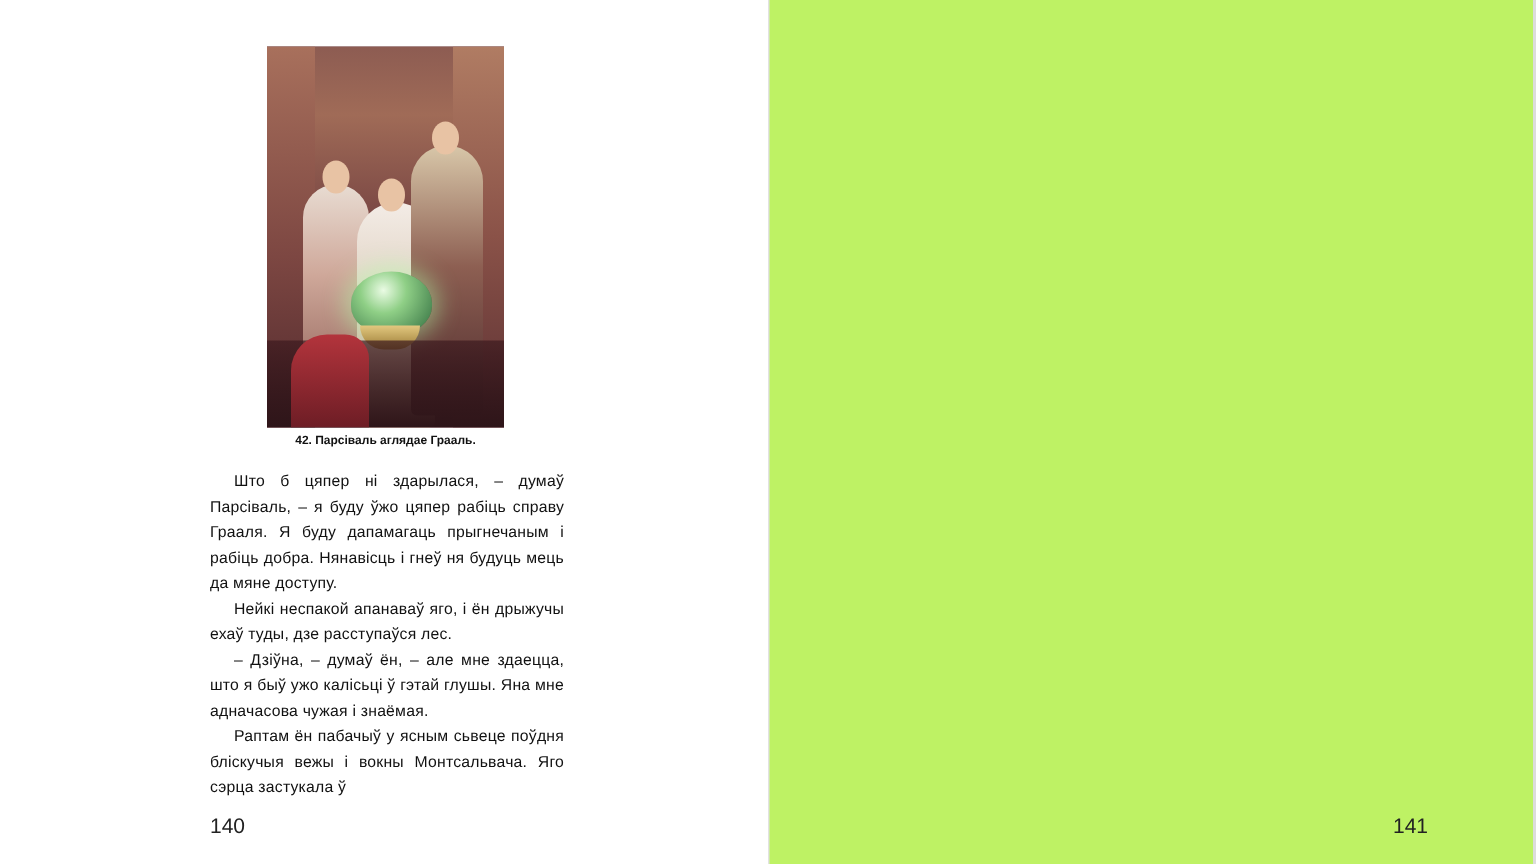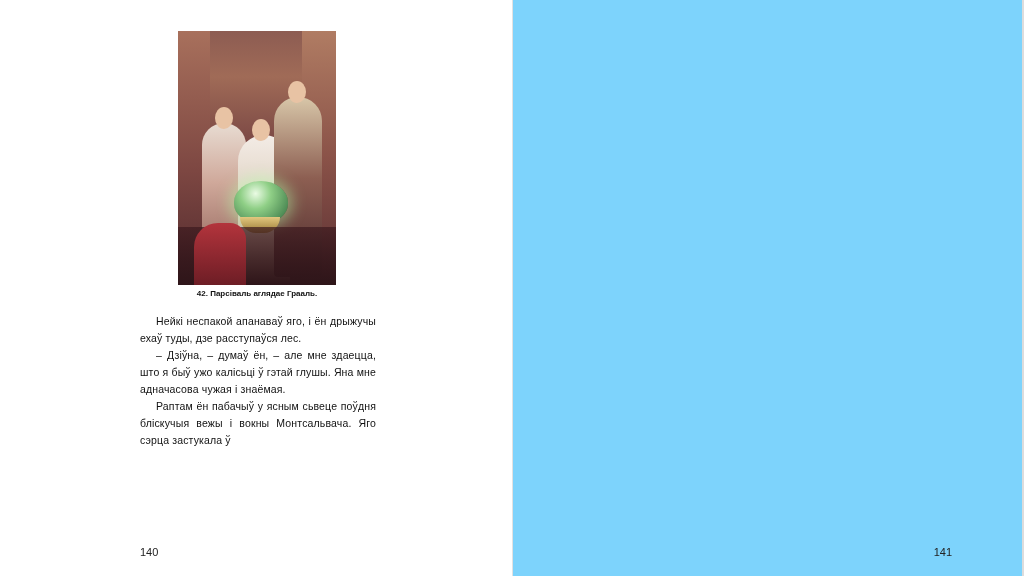--- a/index.html
+++ b/index.html
@@ -25,21 +25,21 @@
     box-sizing: border-box;
     height: 576px;
   }
   .page-left {
     width: 512px;
     background: #ffffff;
     padding: 0;
   }
   .page-right {
     width: 512px;
-    background: #7dd3fc;
+    background: #bef264;
     padding: 0;
   }
   
   .gutter-line {
     position: absolute;
     top: 0;
     left: 512px;
     width: 1px;
     height: 576px;
     background: #e2e2e2;
@@ -163,21 +163,21 @@
     line-height: 1.62;
     text-align: justify;
     letter-spacing: 0.15px;
   }
   .body-col-left p {
     margin: 0 0 0 0;
     text-indent: 16px;
   }
   .folio {
     position: absolute;
-    font-size: 11px;
+    font-size: 14px;
     color: #222;
   }
   .folio-left { left: 140px; bottom: 18px; }
   .folio-right { right: 72px; bottom: 18px; }
 </style>
 </head>
 <body>
 
 <div class="spread">
 
@@ -195,20 +195,21 @@
       <div class="illus-head illus-headC"></div>
       <div class="illus-grail"></div>
       <div class="illus-grail-base"></div>
       <div class="illus-foreground"></div>
       <div class="illus-redrobe"></div>
     </div>
 
     <div class="caption caption-42">42. Парсіваль аглядае Грааль.</div>
 
     <div class="body-col-left">
+      <p>Што б цяпер ні здарылася, – думаў Парсіваль, – я буду ўжо цяпер рабіць справу Грааля. Я буду дапамагаць прыгнечаным і рабіць добра. Нянавісць і гнеў ня будуць мець да мяне доступу.</p>
       <p>Нейкі неспакой апанаваў яго, і ён дрыжучы ехаў туды, дзе расступаўся лес.</p>
       <p>– Дзіўна, – думаў ён, – але мне здаецца, што я быў ужо калісьці ў гэтай глушы. Яна мне адначасова чужая і знаёмая.</p>
       <p>Раптам ён пабачыў у ясным сьвеце поўдня бліскучыя вежы і вокны Монтсальвача. Яго сэрца застукала ў</p>
     </div>
 
     <div class="folio folio-left">140</div>
   </div>
 
   <div class="page page-right">
 

